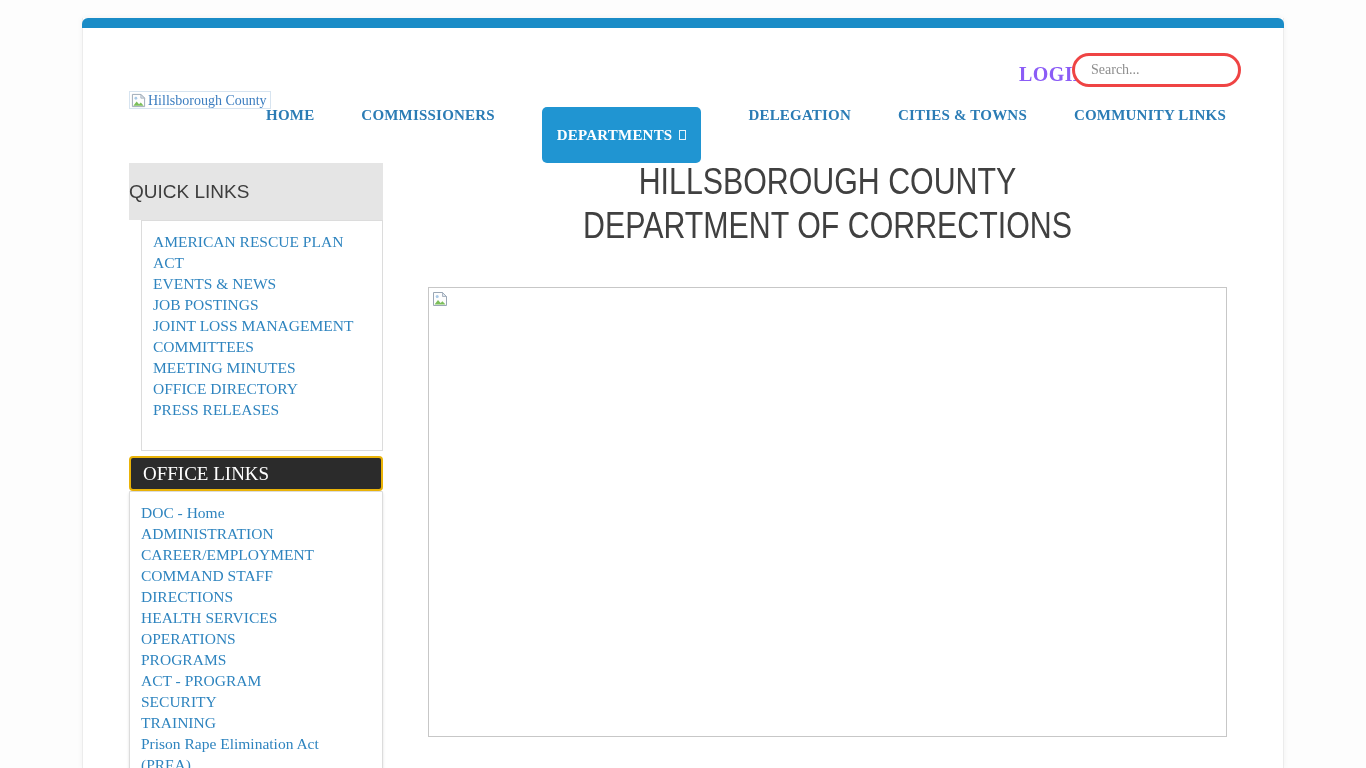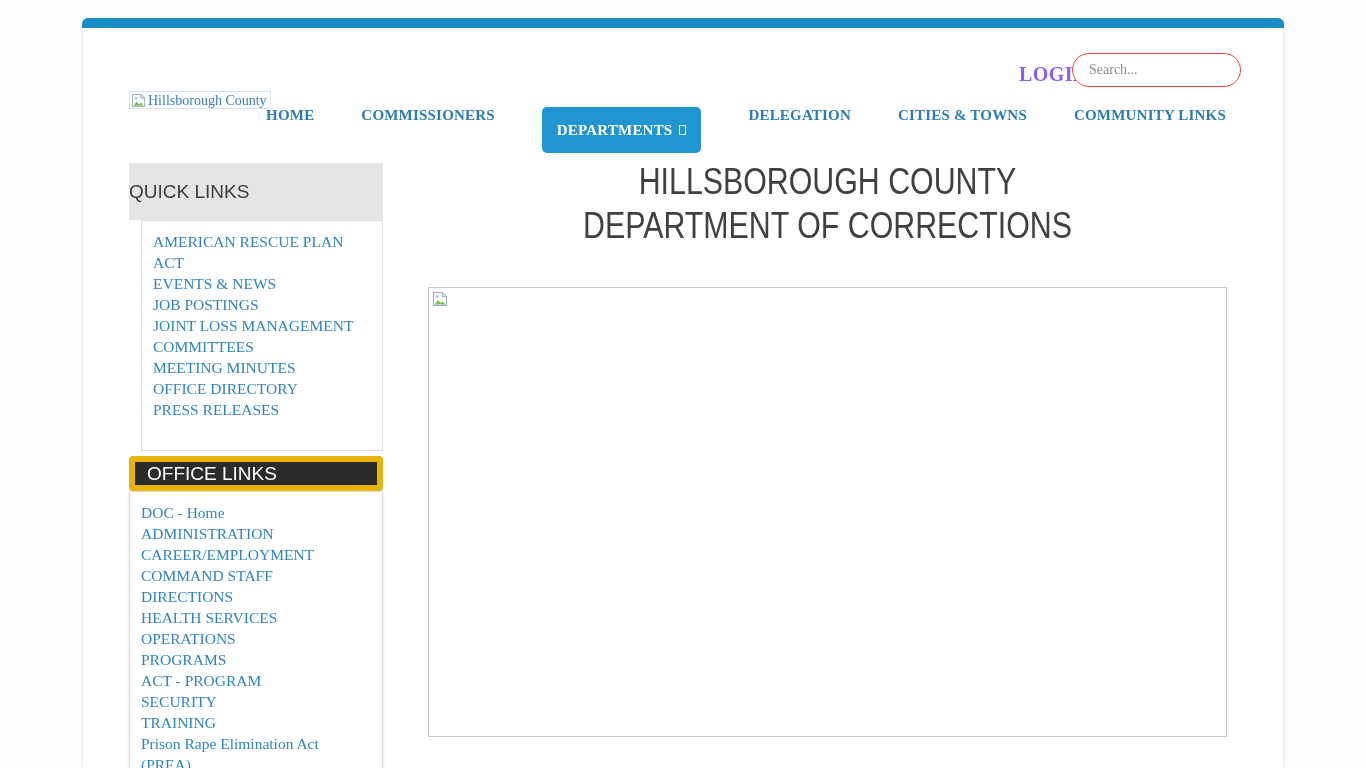--- a/index.html
+++ b/index.html
@@ -19,21 +19,21 @@
   }
 
   
   .login-link {
     position: absolute; left: 936px; top: 45px;
     font-size: 20px; font-weight: bold; color: #8b5cf6; letter-spacing: 0.4px;
     cursor: pointer; text-decoration: none;
   }
   .search-pill {
     position: absolute; left: 989px; top: 35px; width: 169px; height: 34px;
-    border: 1px solid #ef4444; border-radius: 17px; background: #fff;
+    border: 3px solid #ef4444; border-radius: 17px; background: #fff;
     padding: 0 16px; font-family: "Liberation Serif", serif; font-size: 14px;
     color: #444; outline: none;
   }
   .search-pill::placeholder { color: #8e8e8e; }
 
   .logo {
     position: absolute; left: 46px; top: 73px; height: 18px;
     display: flex; align-items: flex-start; gap: 2px;
     border: 1px solid #d7e4f0; padding: 1px 3px 1px 1px;
     cursor: pointer;
@@ -43,43 +43,43 @@
   .nav-row {
     position: absolute; right: 57px; top: 89px; height: 40px;
     display: flex; align-items: flex-start; gap: 47px;
   }
   .nav-item {
     font-size: 15px; font-weight: bold; color: #2b7cb5; letter-spacing: 0.2px;
     white-space: nowrap; cursor: pointer; text-decoration: none;
   }
   .nav-item.active {
     background: #2095d2; color: #ffffff; border-radius: 5px;
-    height: 46px; display: flex; align-items: center; gap: 7px; padding: 0 15px;
+    height: 56px; display: flex; align-items: center; gap: 7px; padding: 0 15px;
   }
   .tofu {
     display: inline-block; width: 7px; height: 10px;
     border: 1px solid #e8f4fb; margin-top: -1px;
   }
 
   
   .sidebar { position: absolute; left: 46px; top: 145px; width: 254px; }
   .quick-links-header {
     height: 57px; background: #e5e5e5; display: flex; align-items: center;
     font-family: "Liberation Sans", sans-serif; font-size: 19px; color: #3d3d3d;
   }
   .links-box {
     background: #fff; border: 1px solid #dcdcdc;
     padding: 10px 10px 10px 11px;
   }
   .links-box.first { min-height: 231px; margin-left: 12px; }
   .office-links-header {
     margin-top: 5px; height: 35px; background: #2b2b2b; border-radius: 4px;
     display: flex; align-items: center; padding-left: 12px;
-    font-family: Liberation Sans, sans-serif; font-size: 19px; color: #ffffff;
-    border: 6px solid #eab308;
+    font-family: Liberation Serif, serif; font-size: 19px; color: #ffffff;
+    border: 2px solid #eab308;
   }
   .links-box.last {
     min-height: 268px; border-radius: 0 0 6px 6px;
     box-shadow: 0 2px 3px rgba(0,0,0,0.12);
   }
   .side-link {
     display: block; font-size: 15.5px; line-height: 21px; color: #2e84bf;
     text-decoration: none; cursor: pointer;
   }
 

